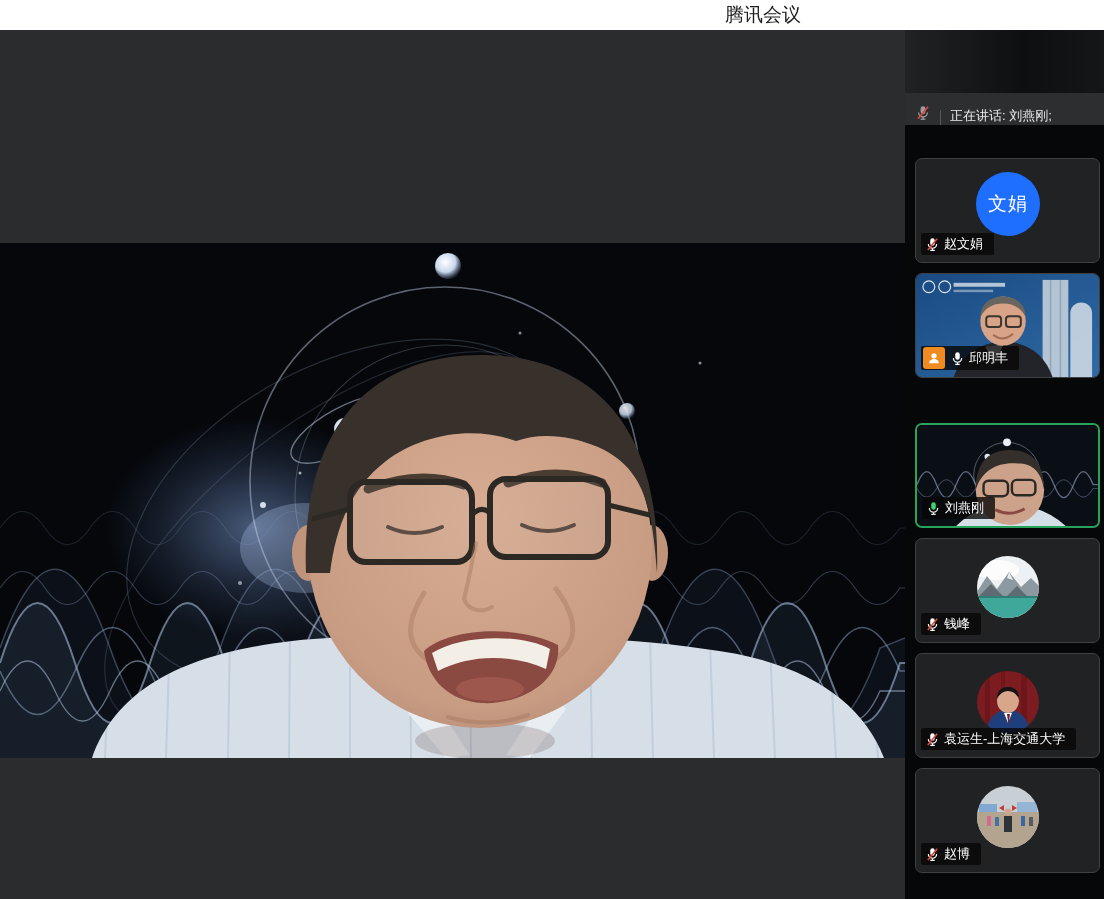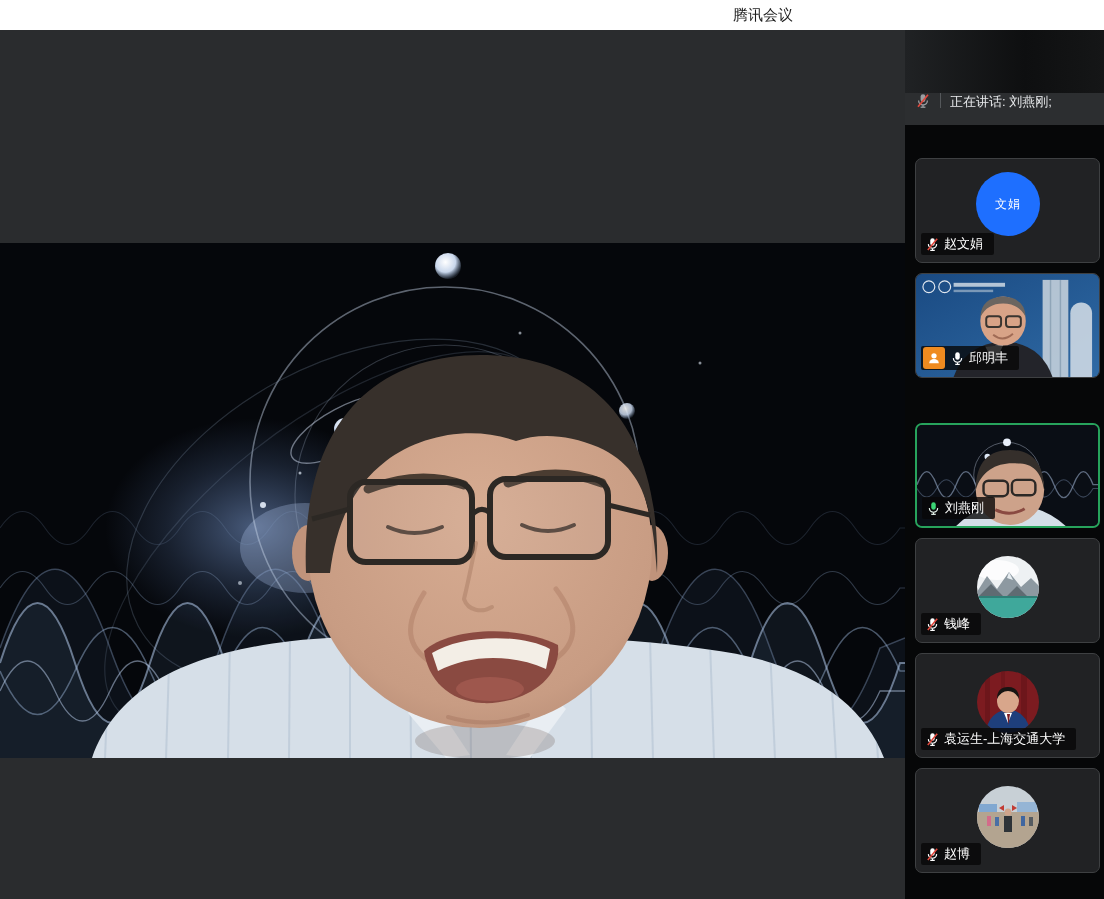--- a/index.html
+++ b/index.html
@@ -3,44 +3,44 @@
 <meta charset="utf-8">
 <style>
   * { margin:0; padding:0; box-sizing:border-box; }
   html,body { width:1104px; height:899px; background:#000; overflow:hidden;
               font-family:"Liberation Sans","DejaVu Sans",sans-serif; }
   .app { position:relative; width:1104px; height:899px; background:#000; }
 
   
   .titlebar { position:absolute; left:0; top:0; width:1104px; height:30px; background:#ffffff; }
   .titlebar .title { position:absolute; left:763px; top:0; transform:translateX(-50%);
-                     line-height:30px; font-size:15px; color:#1c1c1c; white-space:nowrap; }
+                     line-height:30px; font-size:19px; color:#1c1c1c; white-space:nowrap; }
 
   
   .stage { position:absolute; left:0; top:30px; width:905px; height:869px; background:#2a2c2e; }
   .main-video { position:absolute; left:0; top:213px; width:905px; height:515px; background:#05070b; }
   .main-video svg { display:block; width:905px; height:515px; }
 
   
   .sidebar { position:absolute; left:905px; top:30px; width:199px; height:869px; background:#060708; }
   .sidebar-topglow { position:absolute; left:0; top:0; width:199px; height:63px;
                      background:linear-gradient(to right,#202224 0%,#0e0f10 60%,#151617 100%); }
   .banner { position:absolute; left:0; top:63px; width:199px; height:32px; background:#2c2e30;
-            display:flex; align-items:flex-start; padding-left:10px; }
+            display:flex; align-items:flex-end; padding-left:10px; }
   .banner .divider { width:1px; height:15px; background:#55585b; margin:0 9px 0 9px; }
   .banner .banner-text { font-size:13px; color:#e8eaec; white-space:nowrap; }
 
   .tiles { position:absolute; left:10px; top:128px; width:185px; }
   .tile { position:relative; width:185px; height:105px; margin-bottom:10px; background:#212224;
           border:1px solid #3e4042; border-radius:7px; overflow:hidden; }
   .tile.active { border:2px solid #27a35c;margin-top:45px; }
   .tile svg.fill { position:absolute; left:0; top:0; width:100%; height:100%; }
 
   .avatar-circle { position:absolute; left:60px; top:13px; width:64px; height:64px; border-radius:50%;
-                   background:#1e6fff; color:#fff; font-size:12px; display:flex;
+                   background:#1e6fff; color:#fff; font-size:19px; display:flex;
                    align-items:center; justify-content:center; letter-spacing:1px; }
   .avatar-photo { position:absolute; left:61px; top:17px; width:62px; height:62px; border-radius:50%;
                   overflow:hidden; }
   .avatar-photo svg { display:block; width:62px; height:62px; }
 
   .namebar { position:absolute; left:5px; bottom:7px; display:flex; align-items:center; gap:4px;
              background:rgba(8,8,8,0.8); border-radius:2px; padding:2px 11px 2px 4px;
              font-size:13px; color:#ffffff; white-space:nowrap; max-width:172px; }
   .namebar .micwrap { display:flex; }
   .host-badge { width:22px; height:22px; border-radius:3px; background:#ef8b20; display:flex;

